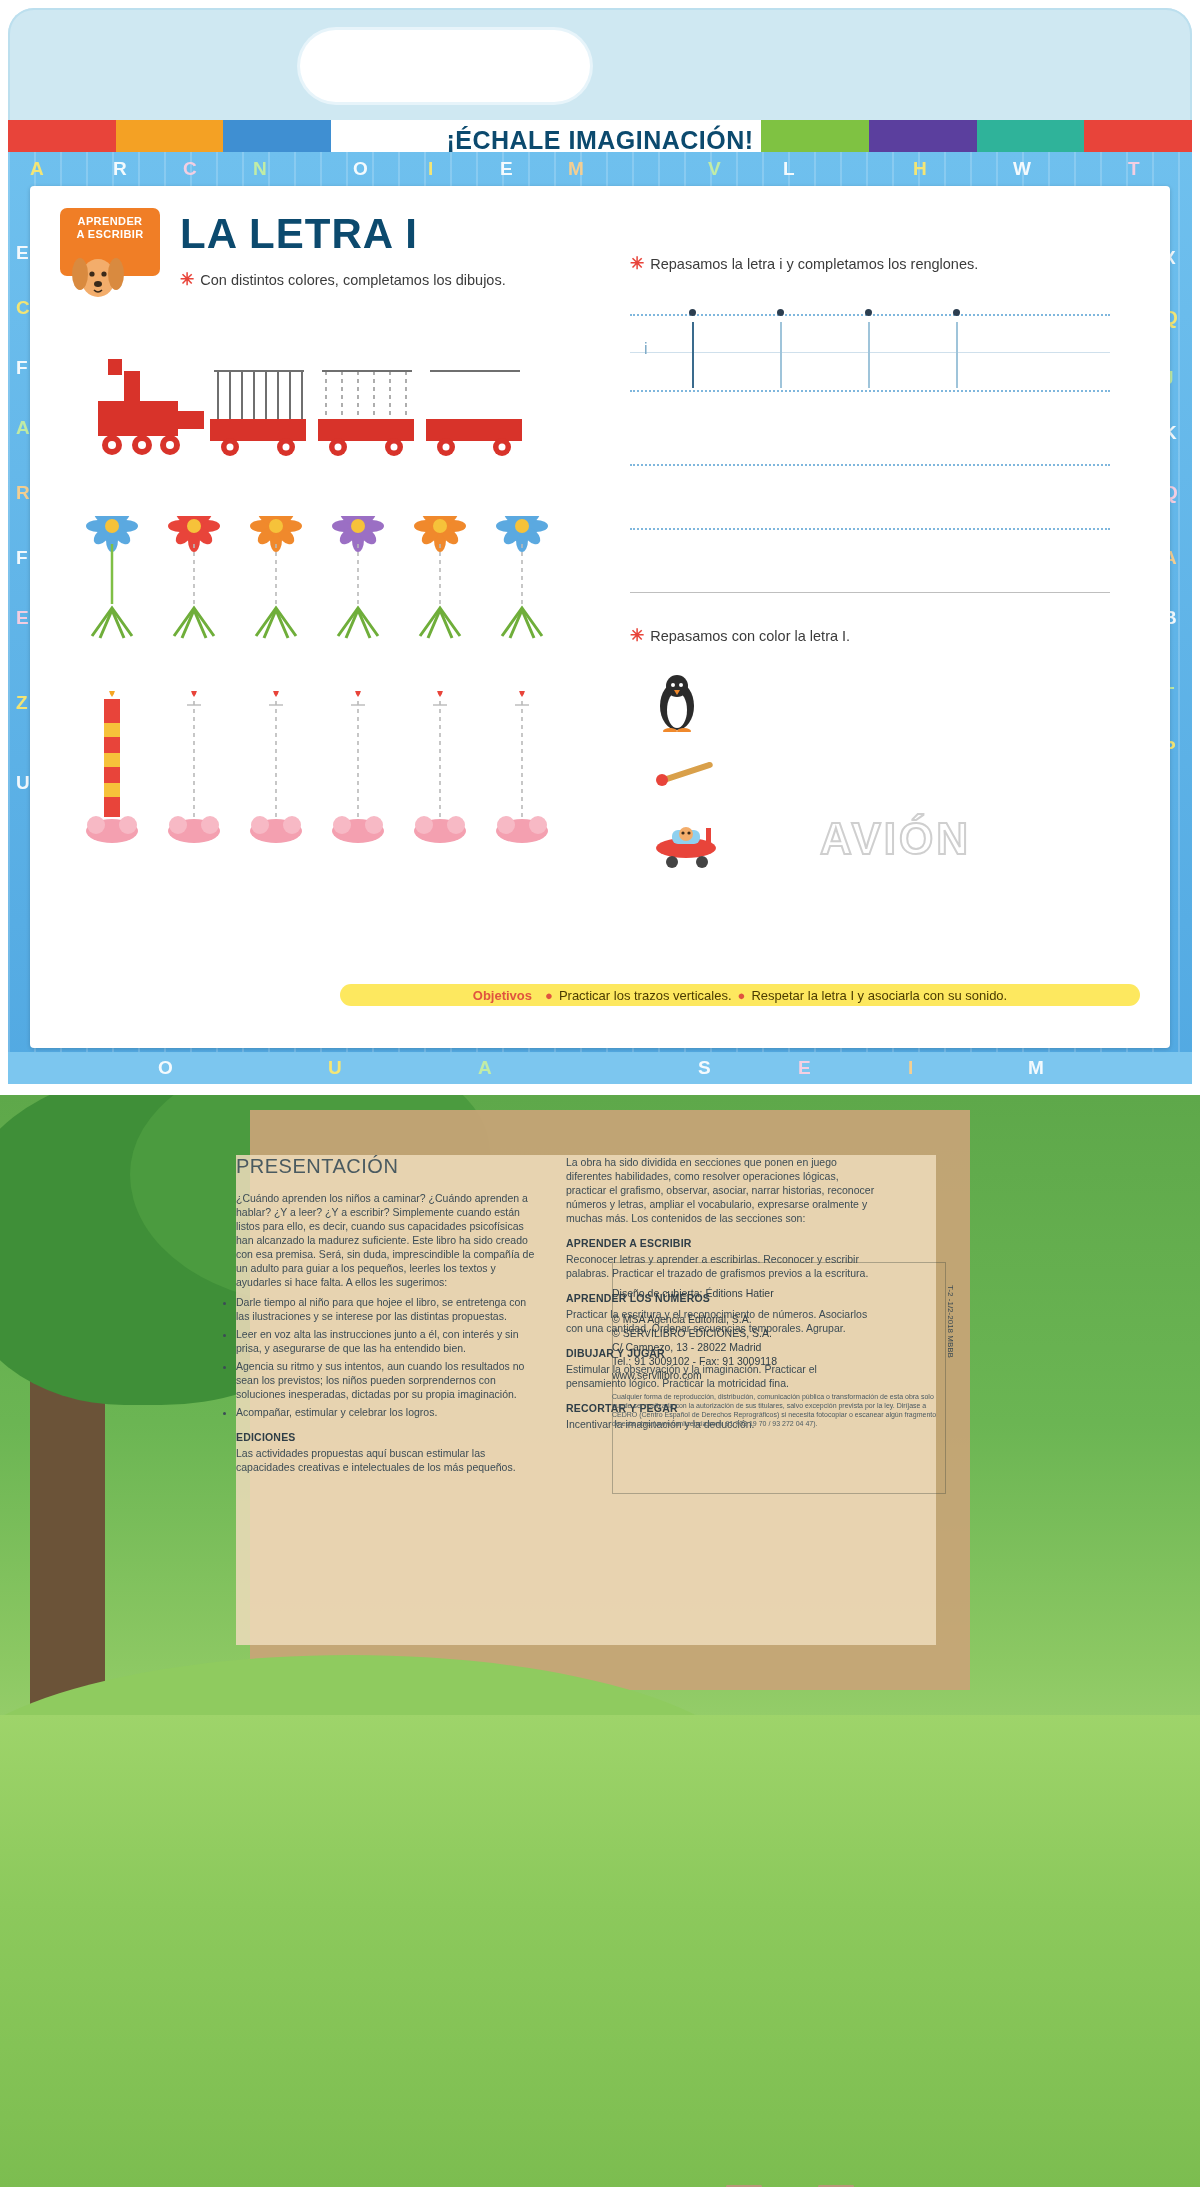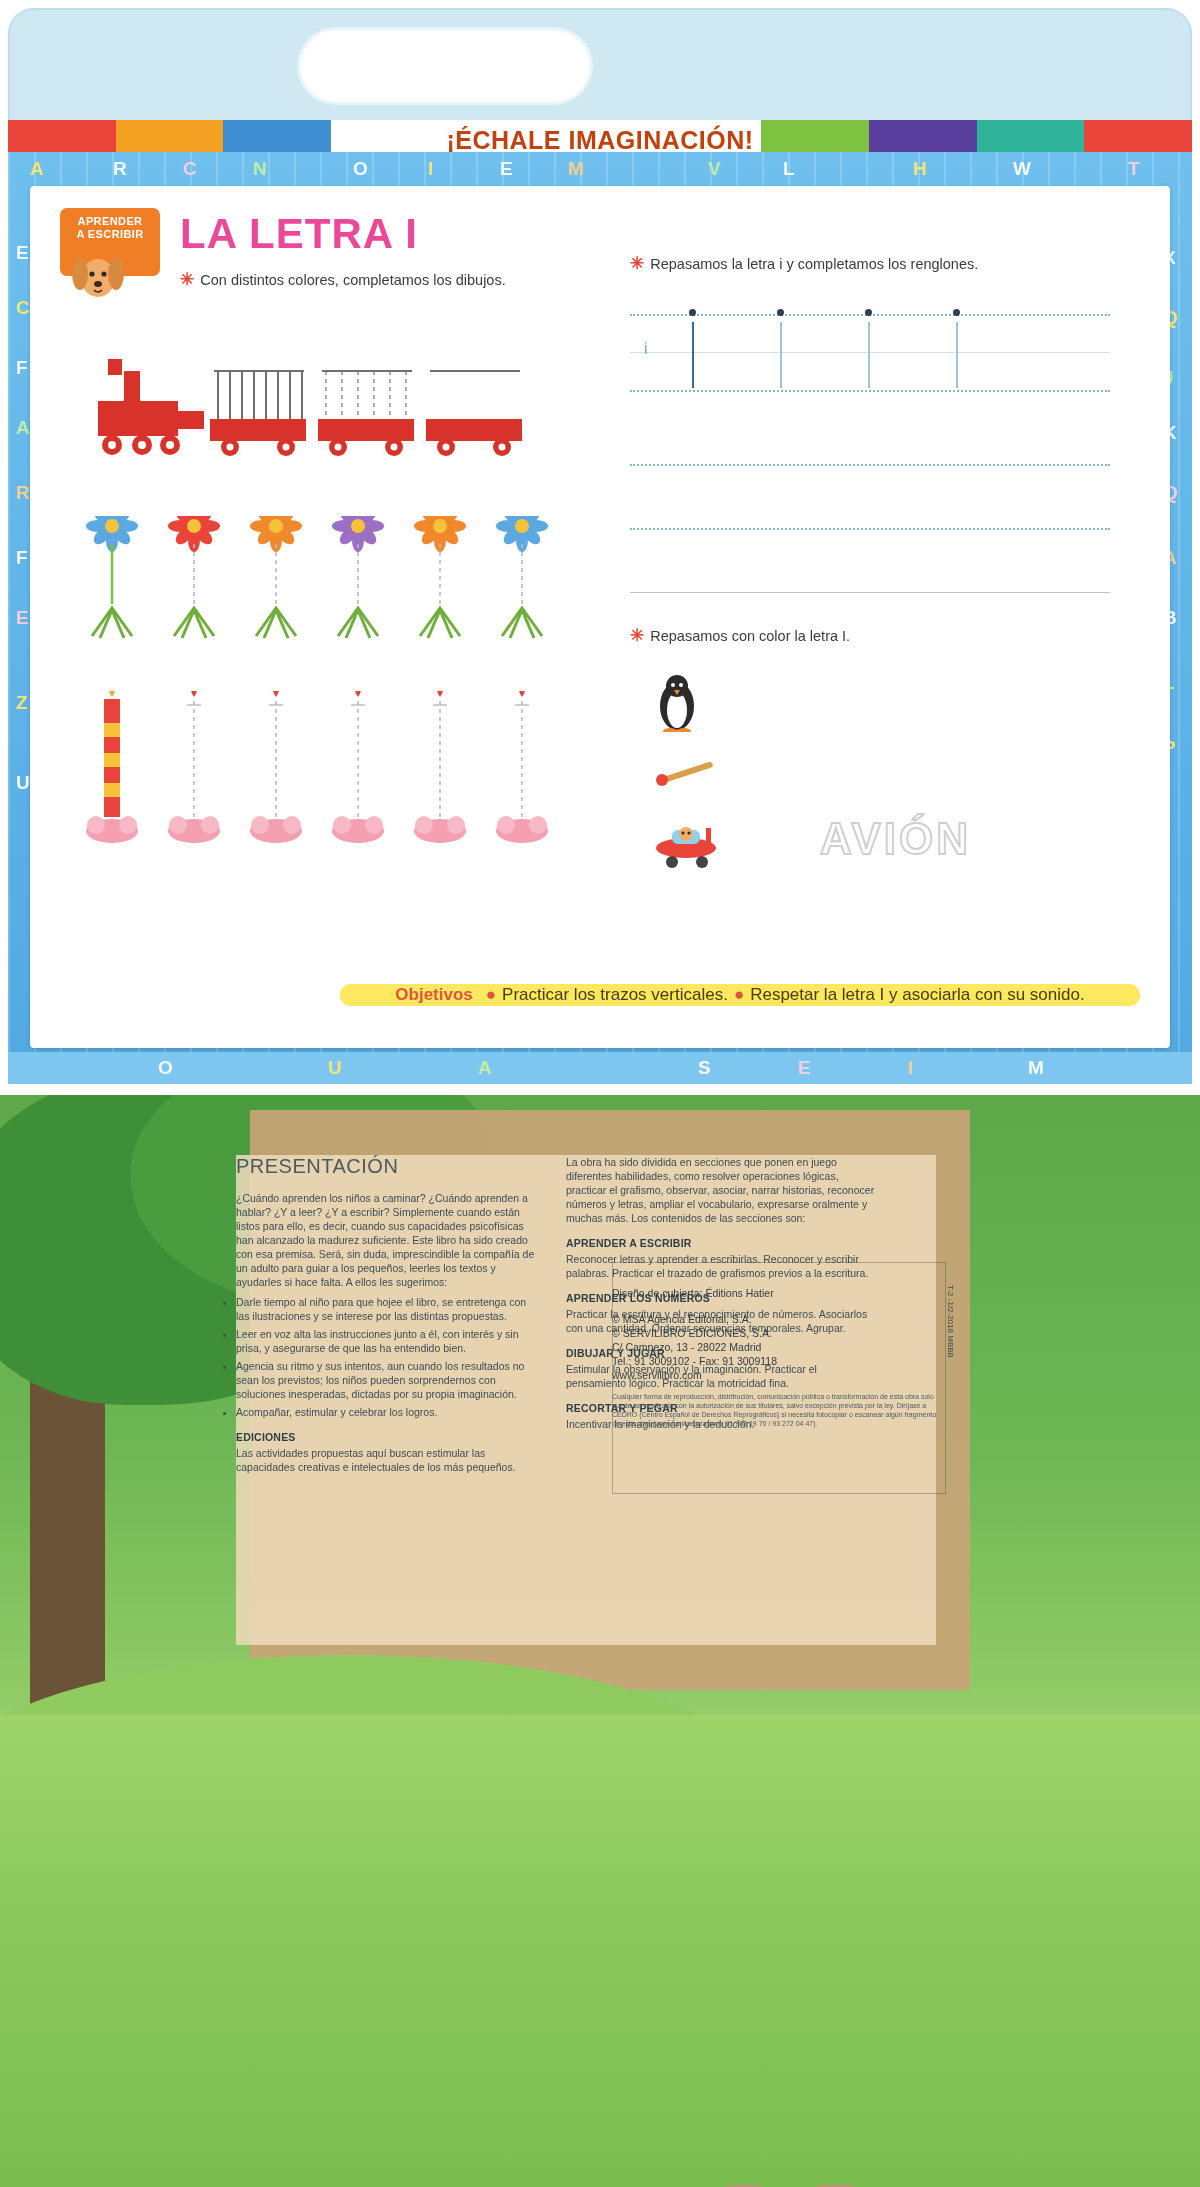--- a/index.html
+++ b/index.html
@@ -25,21 +25,21 @@
 
   
   .tabstrip{position:absolute;left:8px;top:120px;width:1184px;height:40px;display:flex;}
   .tabstrip i{flex:1;height:100%;display:block;}
 
   .titlebar{
     position:absolute;left:8px;top:120px;width:1184px;height:40px;
     display:flex;align-items:center;justify-content:center;
   }
   .titlebar span{
-    font-size:25px;font-weight:bold;color:#c2410c;letter-spacing:.5px;
+    font-size:25px;font-weight:bold;color:#0c4a6e;letter-spacing:.5px;
     text-shadow:0 1px 0 rgba(255,255,255,.6);
   }
 
   
   .alpha-frame{
     position:absolute;left:8px;top:152px;width:1184px;height:930px;
     background:#63b6e8;
     background-image:
       repeating-linear-gradient(90deg,rgba(255,255,255,.18) 0 2px,transparent 2px 26px),
       linear-gradient(180deg,#6fc0ee 0%,#52a9e2 100%);
@@ -61,21 +61,21 @@
     background:#f07e26;border-radius:7px;color:#fff;
     font-size:11px;font-weight:bold;line-height:13px;text-align:center;
     padding-top:7px;box-sizing:border-box;letter-spacing:.4px;
   }
   .dog-head{
     position:absolute;left:40px;top:66px;width:56px;height:48px;
   }
 
   .wk-title{
     position:absolute;left:150px;top:24px;font-size:42px;font-weight:bold;
-    color:#ec4899;letter-spacing:1px;
+    color:#0c4a6e;letter-spacing:1px;
   }
 
   .instr{position:absolute;font-size:14.5px;color:#3b3b3b;line-height:20px;}
   .instr .ast{color:#e8443a;font-size:17px;font-weight:bold;margin-right:6px;}
   .i1{left:150px;top:84px;width:330px;}
   .i2{left:600px;top:68px;width:470px;}
   .i3{left:600px;top:440px;width:470px;}
 
   
   .train{position:absolute;left:60px;top:155px;width:460px;height:145px;}
@@ -102,21 +102,21 @@
   .w2{left:740px;top:560px;}
   .w3{left:790px;top:628px;}
 
   .mini{position:absolute;}
 
   
   .objbar{
     position:absolute;left:310px;top:798px;width:800px;height:22px;
     background:#fde85f;border-radius:11px;
     display:flex;align-items:center;justify-content:center;
-    font-size:17px;color:#4a3b00;
+    font-size:13px;color:#4a3b00;
   }
   .objbar b{color:#e0533f;margin-right:7px;}
   .objbar .sep{color:#e0533f;margin:0 6px;}
 
   
   .bottom-strip{position:absolute;left:8px;top:1052px;width:1184px;height:32px;background:#7cc6ef;}
 
   
   .bottom-zone{position:absolute;left:0;top:1095px;width:1200px;height:1092px;overflow:hidden;}
   .sky{position:absolute;inset:0;background:linear-gradient(180deg,#5ea84a 0%,#6bb553 30%,#8cc863 52%,#a9d978 70%,#bde38b 100%);}

